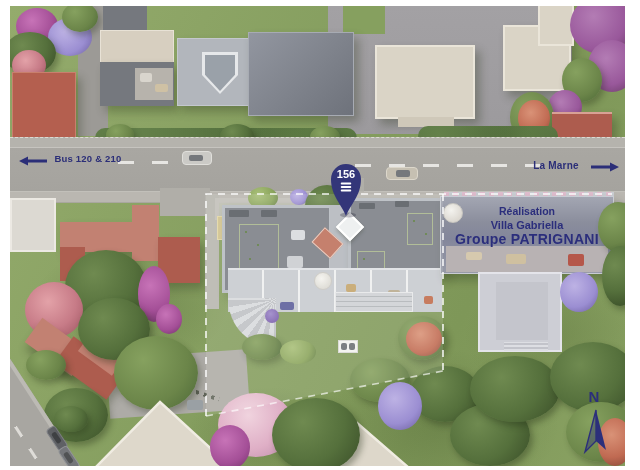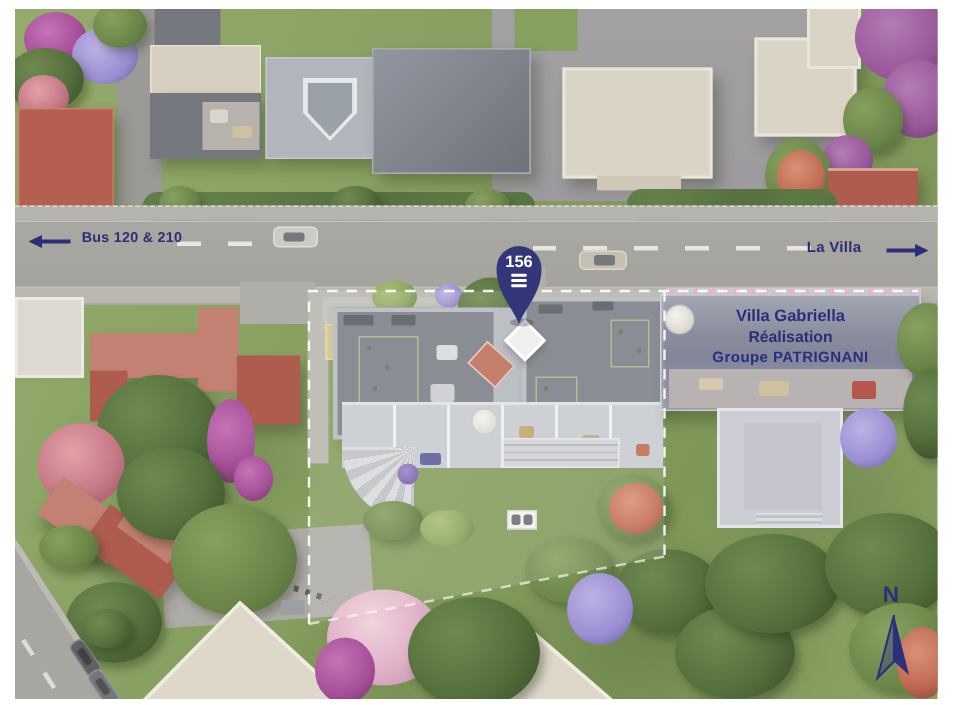--- a/index.html
+++ b/index.html
@@ -109,21 +109,21 @@
   <div class="abs" style="left:326px;top:172px;width:28px;height:14px;background:#b3b1ab;opacity:.75;"></div>
   <div class="abs" style="left:0;top:186px;width:615px;height:11px;background:#bab7b1;border-bottom:1px solid #a9a79f;"></div>
   <div class="abs" style="left:434px;top:186px;width:170px;height:8px;background:repeating-linear-gradient(90deg,#e3bed1 0 5px,#ccd0d6 5px 9px);opacity:.9;"></div>
 
   <div class="abs" style="left:8px;top:150px;">
     <svg width="30" height="10" viewBox="0 0 30 10">
           <path d="M29 3.6 H10 V0.6 L1 5 l9 4.4 V6.4 H29 z" fill="#2b2e78"></path>
         </svg>
   </div>
   <div class="road-text" style="left:38px;top:147px;width:80px;font-size:9.5px;">Bus 120 &amp; 210</div>
-  <div class="road-text" style="left:508px;top:154px;width:76px;font-size:10px;">La Villa</div>
+  <div class="road-text" style="left:508px;top:154px;width:76px;font-size:10px;">La Marne</div>
   <div class="abs" style="left:580px;top:156px;">
     <svg width="30" height="10" viewBox="0 0 30 10">
           <path d="M1 3.6 H20 V0.6 L29 5 l-9 4.4 V6.4 H1 z" fill="#2b2e78"></path>
         </svg>
   </div>
 
   <div class="car" style="left:172px;top:145px;width:30px;height:14px;background:#cbcac6;border:1px solid #e0dfdb;">
         <div class="glass"></div>
       </div>
   <div class="car" style="left:376px;top:161px;width:32px;height:13px;background:#c6c0b2;border:1px solid #dcd7cb;">
@@ -221,23 +221,23 @@
   <div class="blob tree-dark" style="left:440px;top:398px;width:80px;height:62px;"></div>
 
   <div class="abs shadow" style="left:430px;top:190px;width:174px;height:78px;background:linear-gradient(180deg,#a3a6b2 0%,#8a8d9c 34%,#83869b 55%,#989ba8 100%);border:1px solid #c9ccd4;"></div>
   <div class="abs" style="left:436px;top:240px;width:162px;height:26px;background:#b8b2b3;">
     <div class="furn" style="left:20px;top:6px;width:16px;height:8px;background:#d6c9ae;"></div>
     <div class="furn" style="left:60px;top:8px;width:20px;height:10px;background:#cfc0a0;"></div>
     <div class="furn" style="left:122px;top:8px;width:16px;height:12px;background:#b5574a;"></div>
   </div>
   <div class="blob" style="left:433px;top:197px;width:20px;height:20px;background:radial-gradient(circle at 40% 35%, #f4f3ef, #ddd9d2 70%);border:1px solid #c9c7c1;"></div>
   <div class="abs" style="left:430px;top:198px;width:174px;text-align:center;color:#2b2e7c;font-weight:bold;">
+    <div class="label-line" style="font-size:10.5px;">Réalisation</div>
     <div class="label-line" style="font-size:11px;">Villa Gabriella</div>
-    <div class="label-line" style="font-size:10.5px;">Réalisation</div>
-    <div class="label-line" style="font-size:10px;letter-spacing:.3px;">Groupe PATRIGNANI</div>
+    <div class="label-line" style="font-size:14px;letter-spacing:.3px;">Groupe PATRIGNANI</div>
   </div>
   <div class="abs" style="left:468px;top:266px;width:84px;height:80px;background:#cdced5;border:2px solid #e4e4ea;">
     <div class="abs" style="left:16px;top:8px;width:52px;height:58px;background:#c4c5cc;"></div>
     <div class="abs" style="left:24px;top:68px;width:44px;height:9px;background:repeating-linear-gradient(0deg,#dddee3 0 2px,#c2c3ca 2px 4px);"></div>
   </div>
   <div class="blob bush-lilac" style="left:550px;top:266px;width:38px;height:40px;"></div>
   <div class="blob tree-mid" style="left:588px;top:196px;width:40px;height:50px;"></div>
   <div class="blob tree-dark" style="left:592px;top:240px;width:36px;height:60px;"></div>
   <div class="blob tree-dark" style="left:460px;top:350px;width:90px;height:66px;"></div>
   <div class="blob tree-dark" style="left:540px;top:336px;width:86px;height:70px;"></div>

